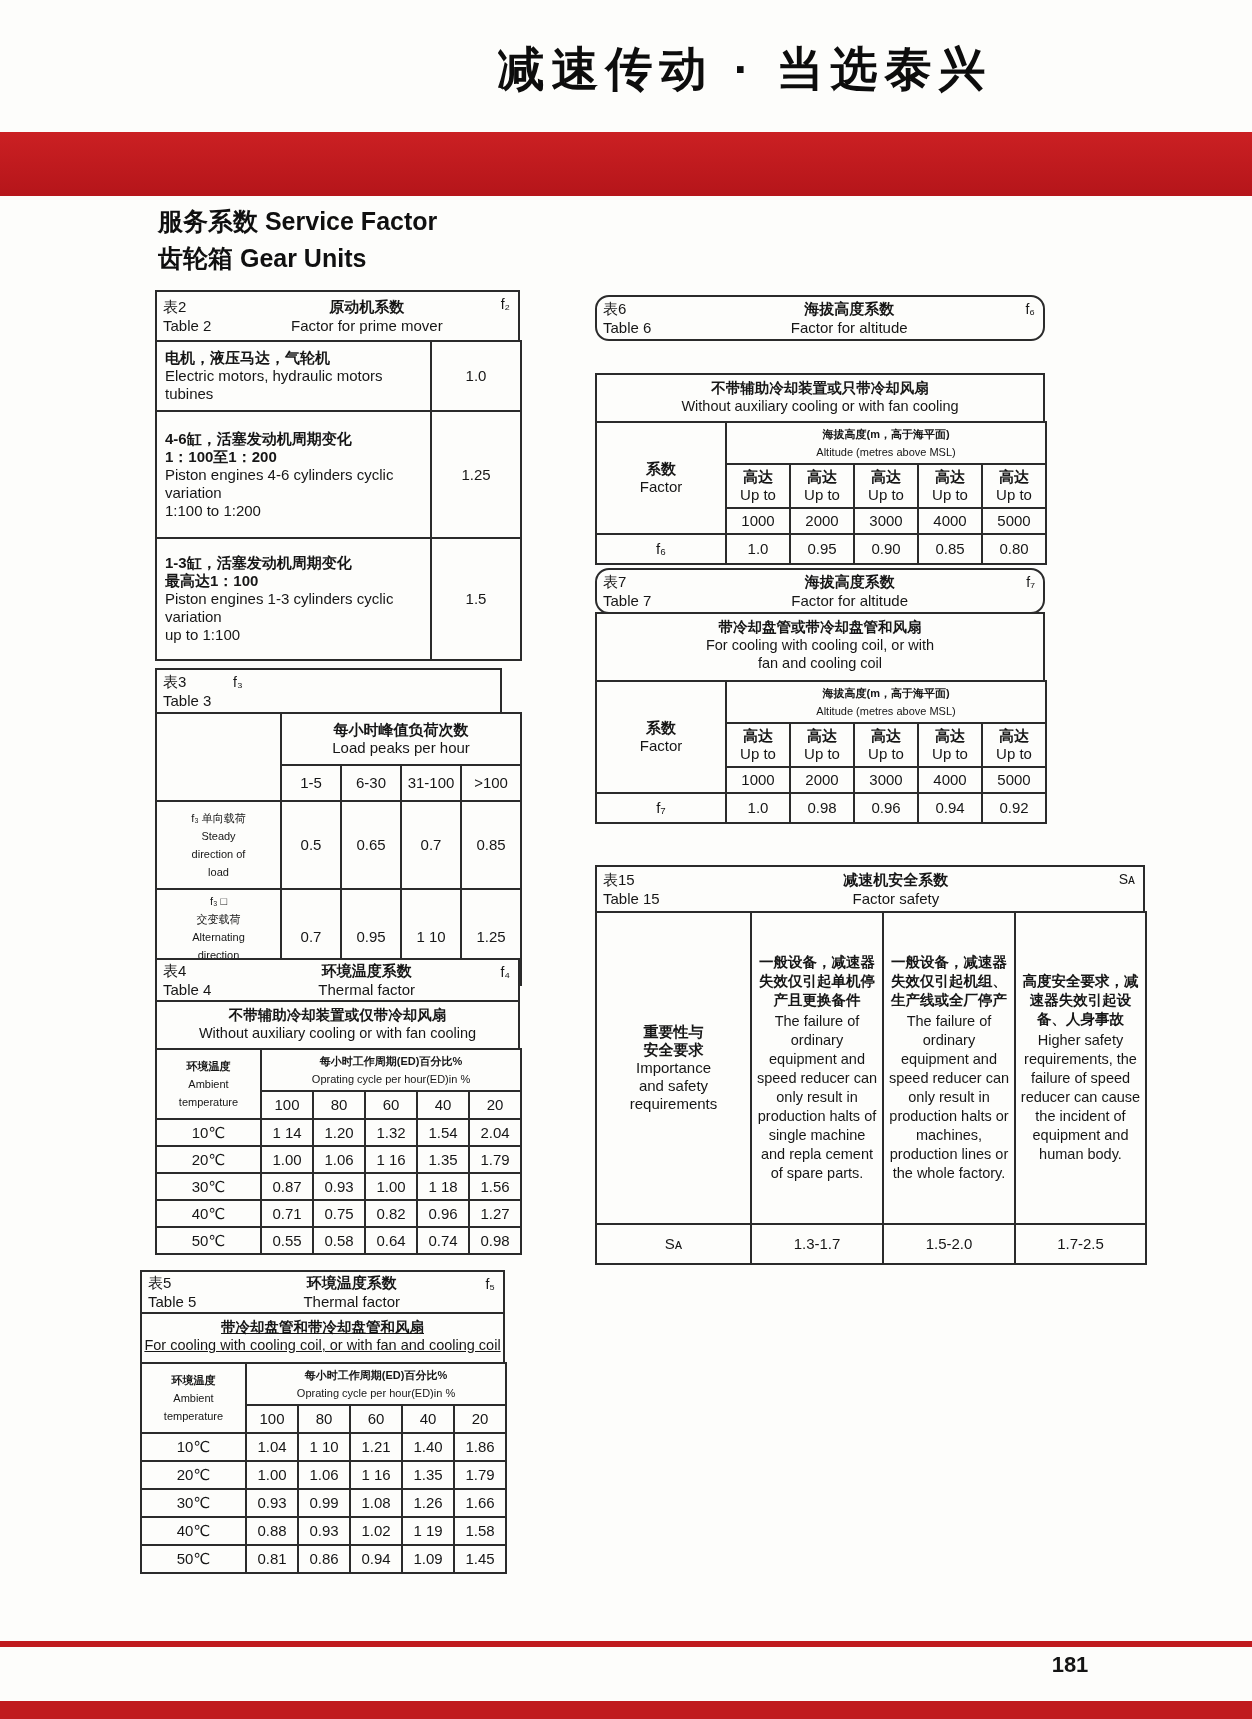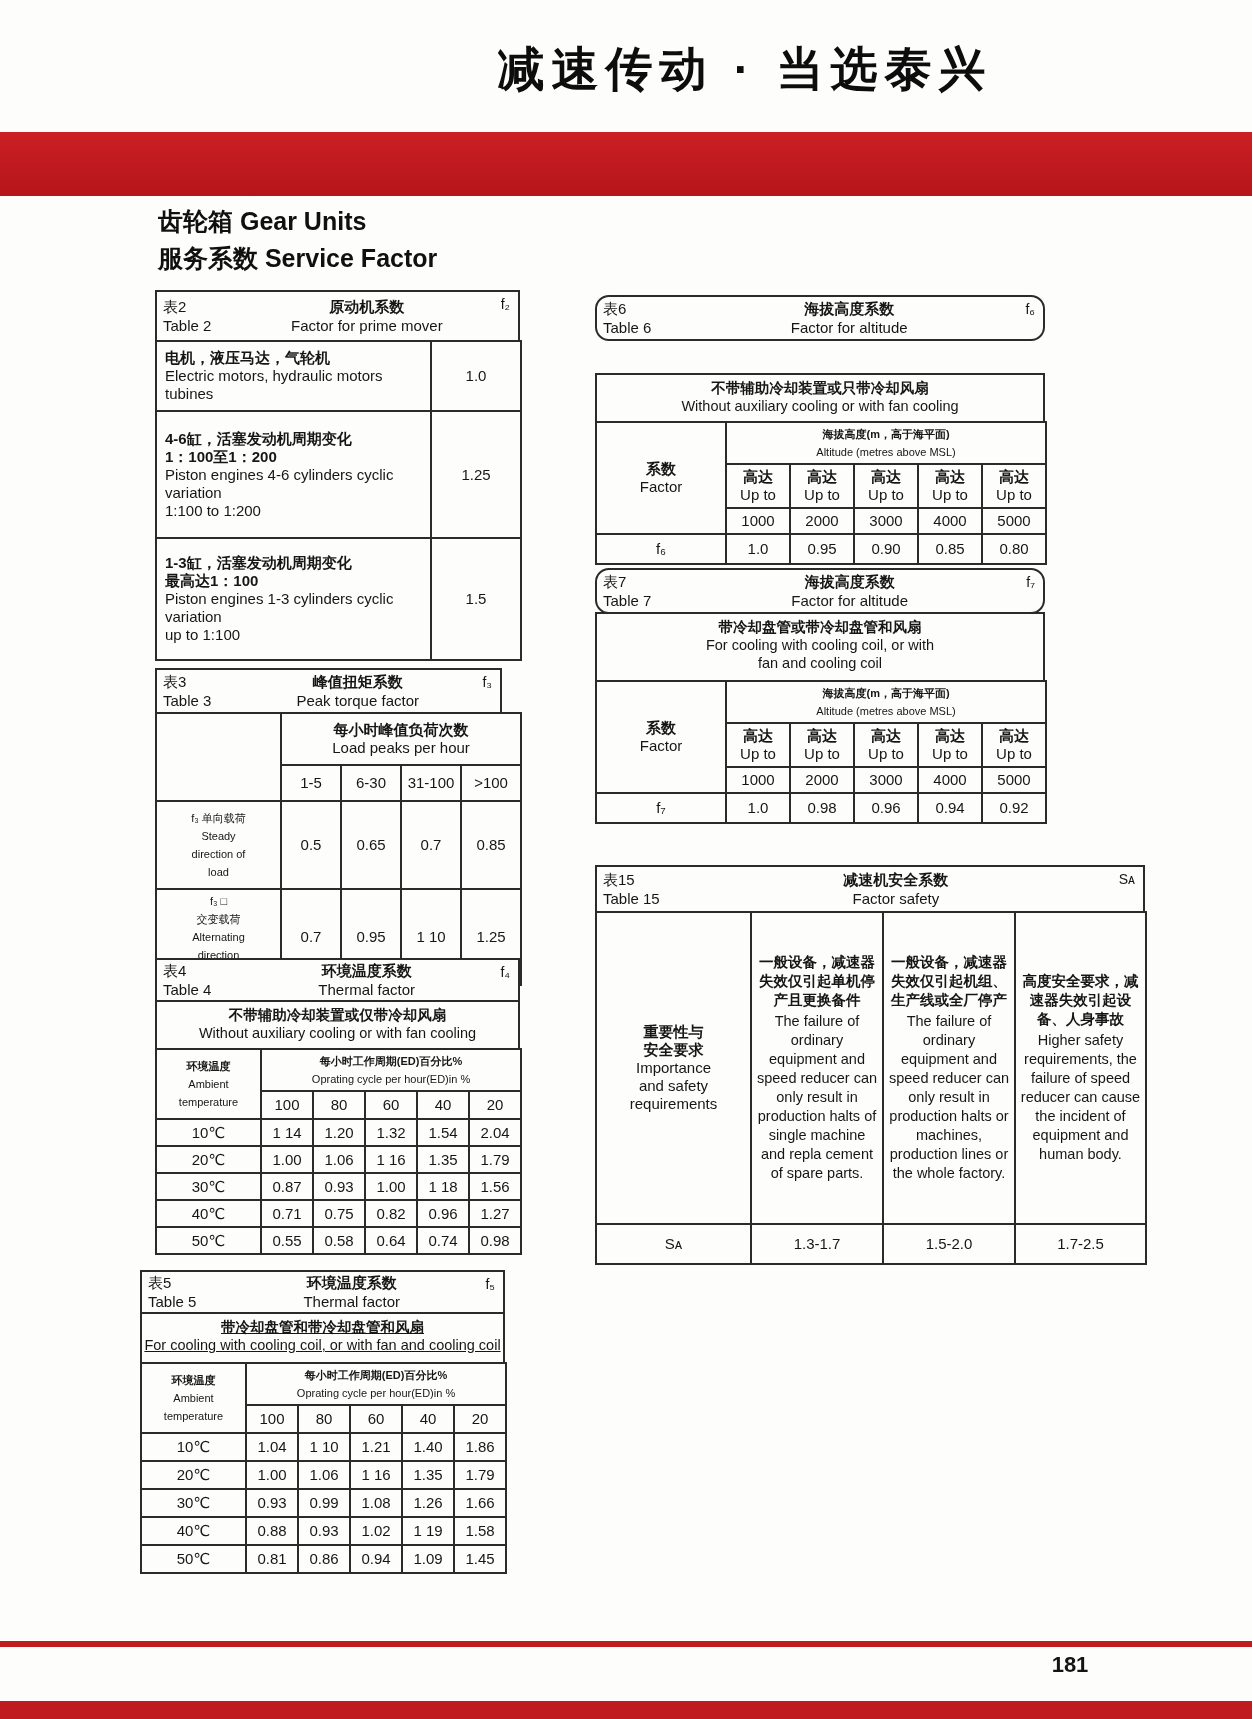--- a/index.html
+++ b/index.html
@@ -98,22 +98,22 @@
 </style>
 </head>
 <body>
 
 <div class="page">
 
   <div class="banner-title">减速传动 · 当选泰兴</div>
   <div class="red-band"></div>
 
   <div class="section-title">
+    <div>服务系数  Service Factor</div>
     <div>齿轮箱  Gear Units</div>
-    <div>服务系数  Service Factor</div>
   </div>
 
   <div id="t2" class="tblbox">
     <div class="tbl-header">
       <div class="tagcol">
         <div>表2</div>
         <div>Table 2</div>
       </div>
       <div class="titlecol">
         <div class="cn">原动机系数</div>
@@ -154,24 +154,20 @@
         </tr>
       </tbody>
     </table>
   </div>
 
   <div id="t3" class="tblbox">
     <div class="tbl-header">
       <div class="tagcol">
         <div>表3</div>
         <div>Table 3</div>
-      </div>
-      <div class="titlecol">
-        <div class="cn">峰值扭矩系数</div>
-        <div>Peak torque factor</div>
       </div>
       <div class="fsym">f₃</div>
     </div>
     <table>
       <colgroup>
           <col style="width:125px">
           <col style="width:60px">
           <col style="width:60px">
           <col style="width:60px">
           <col style="width:60px">

